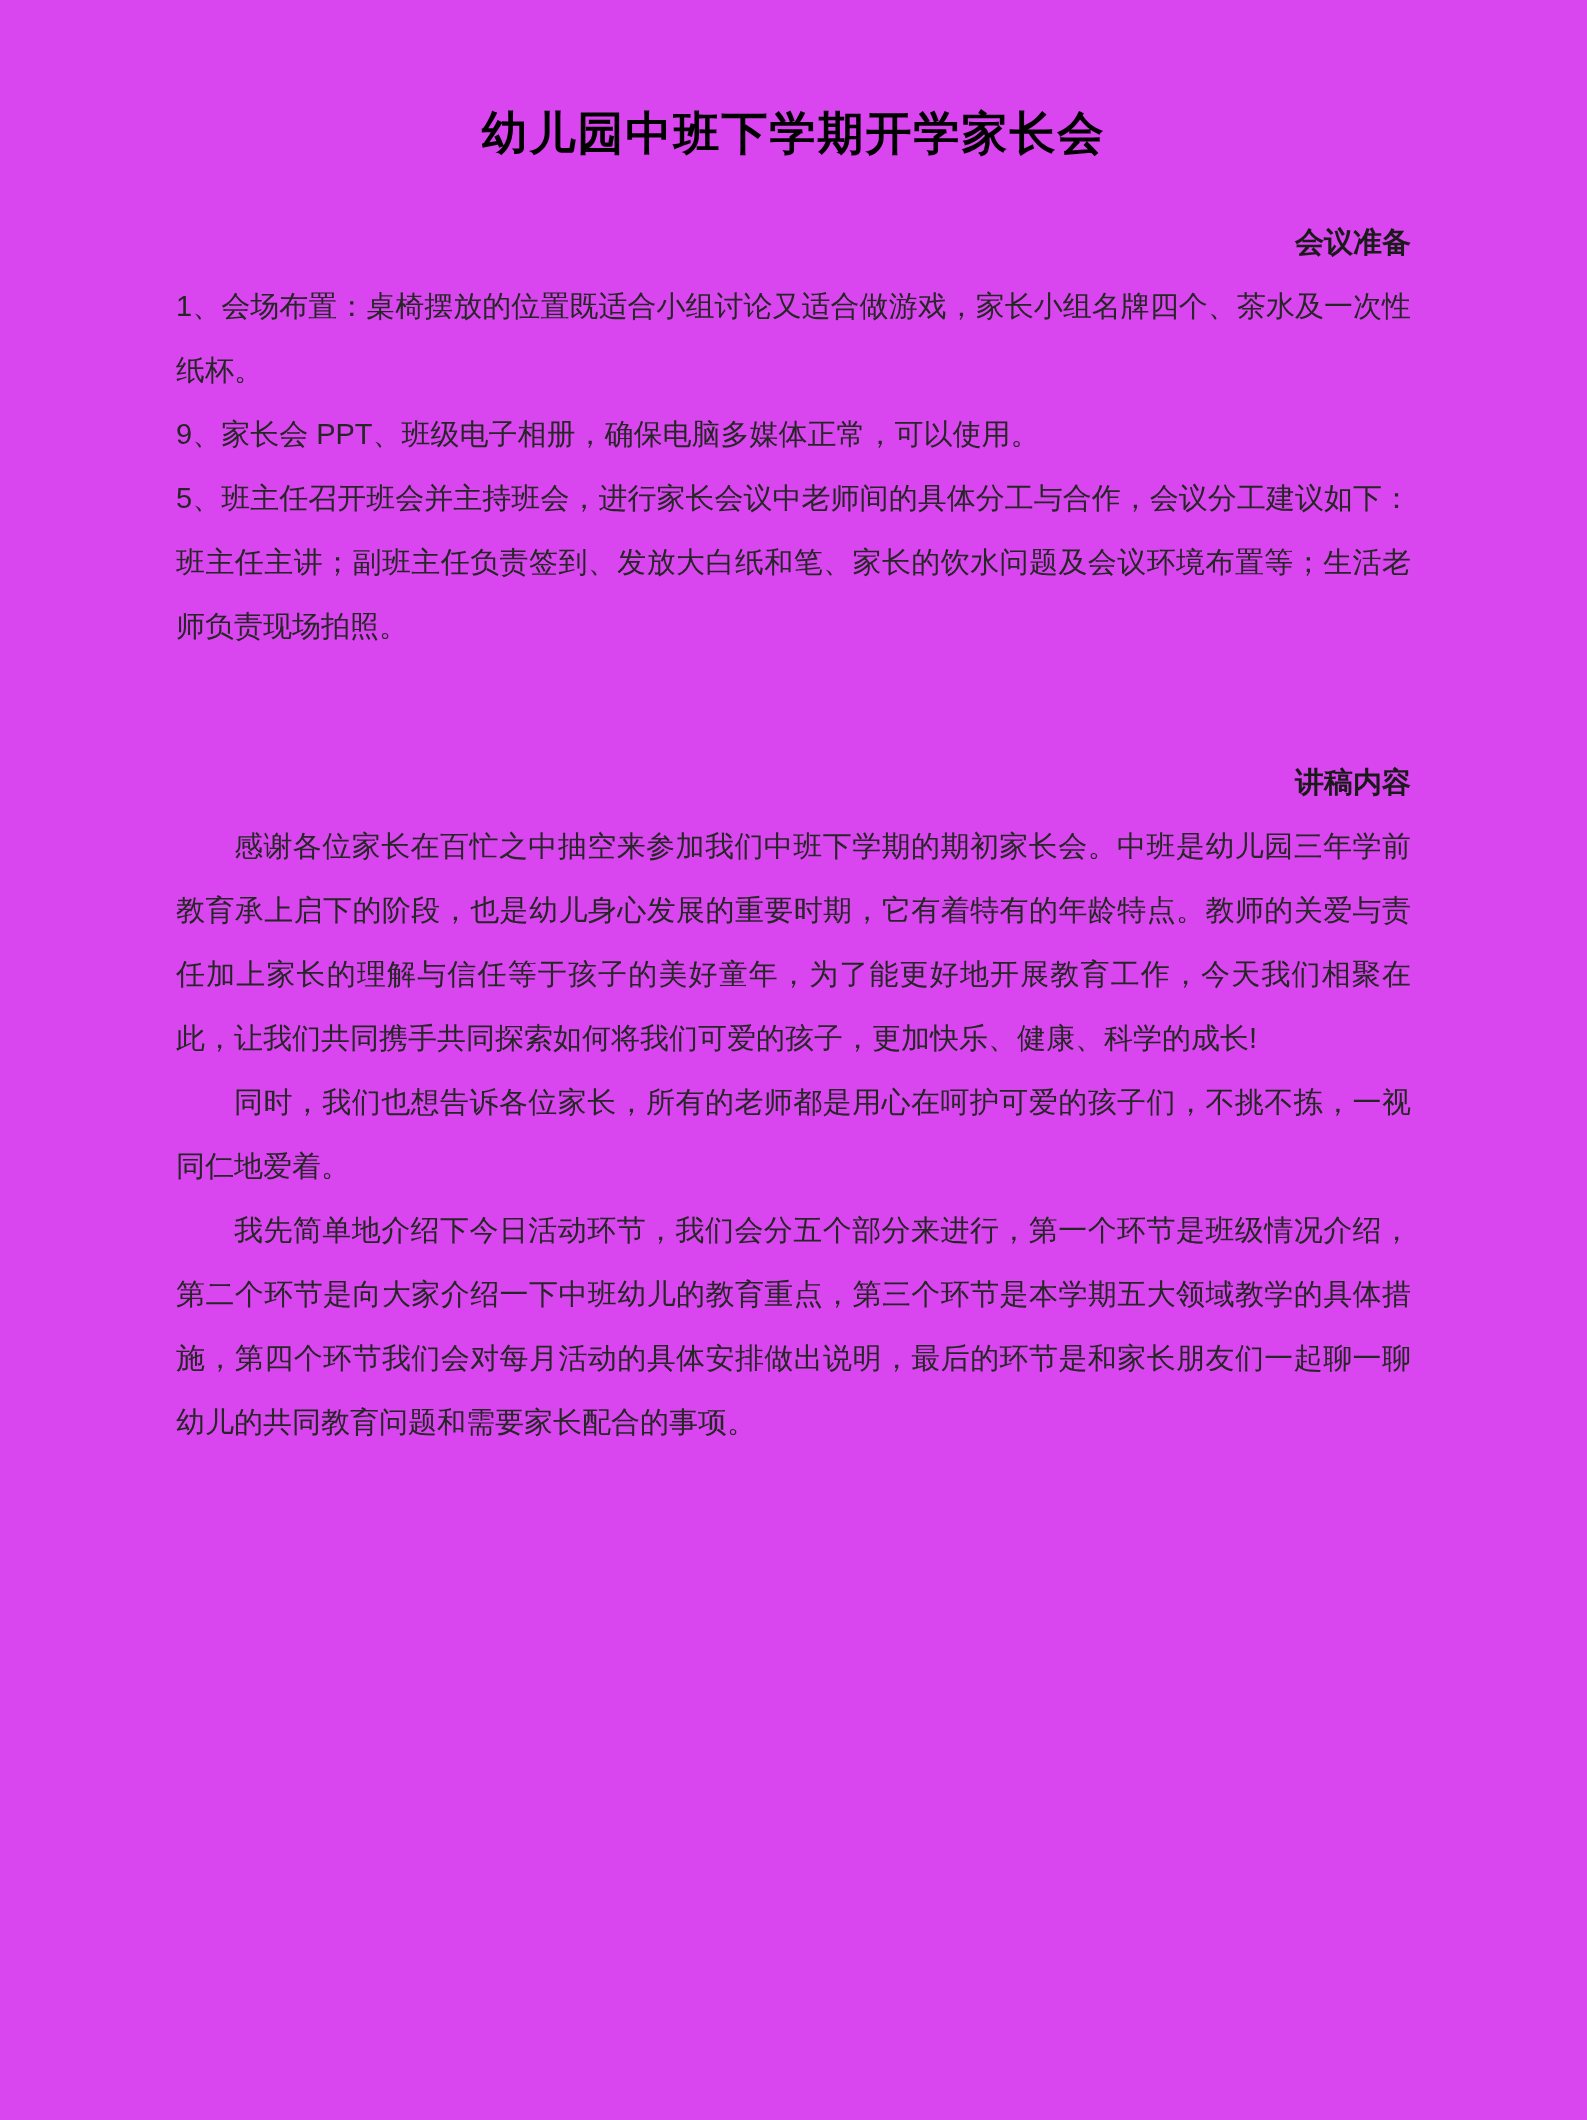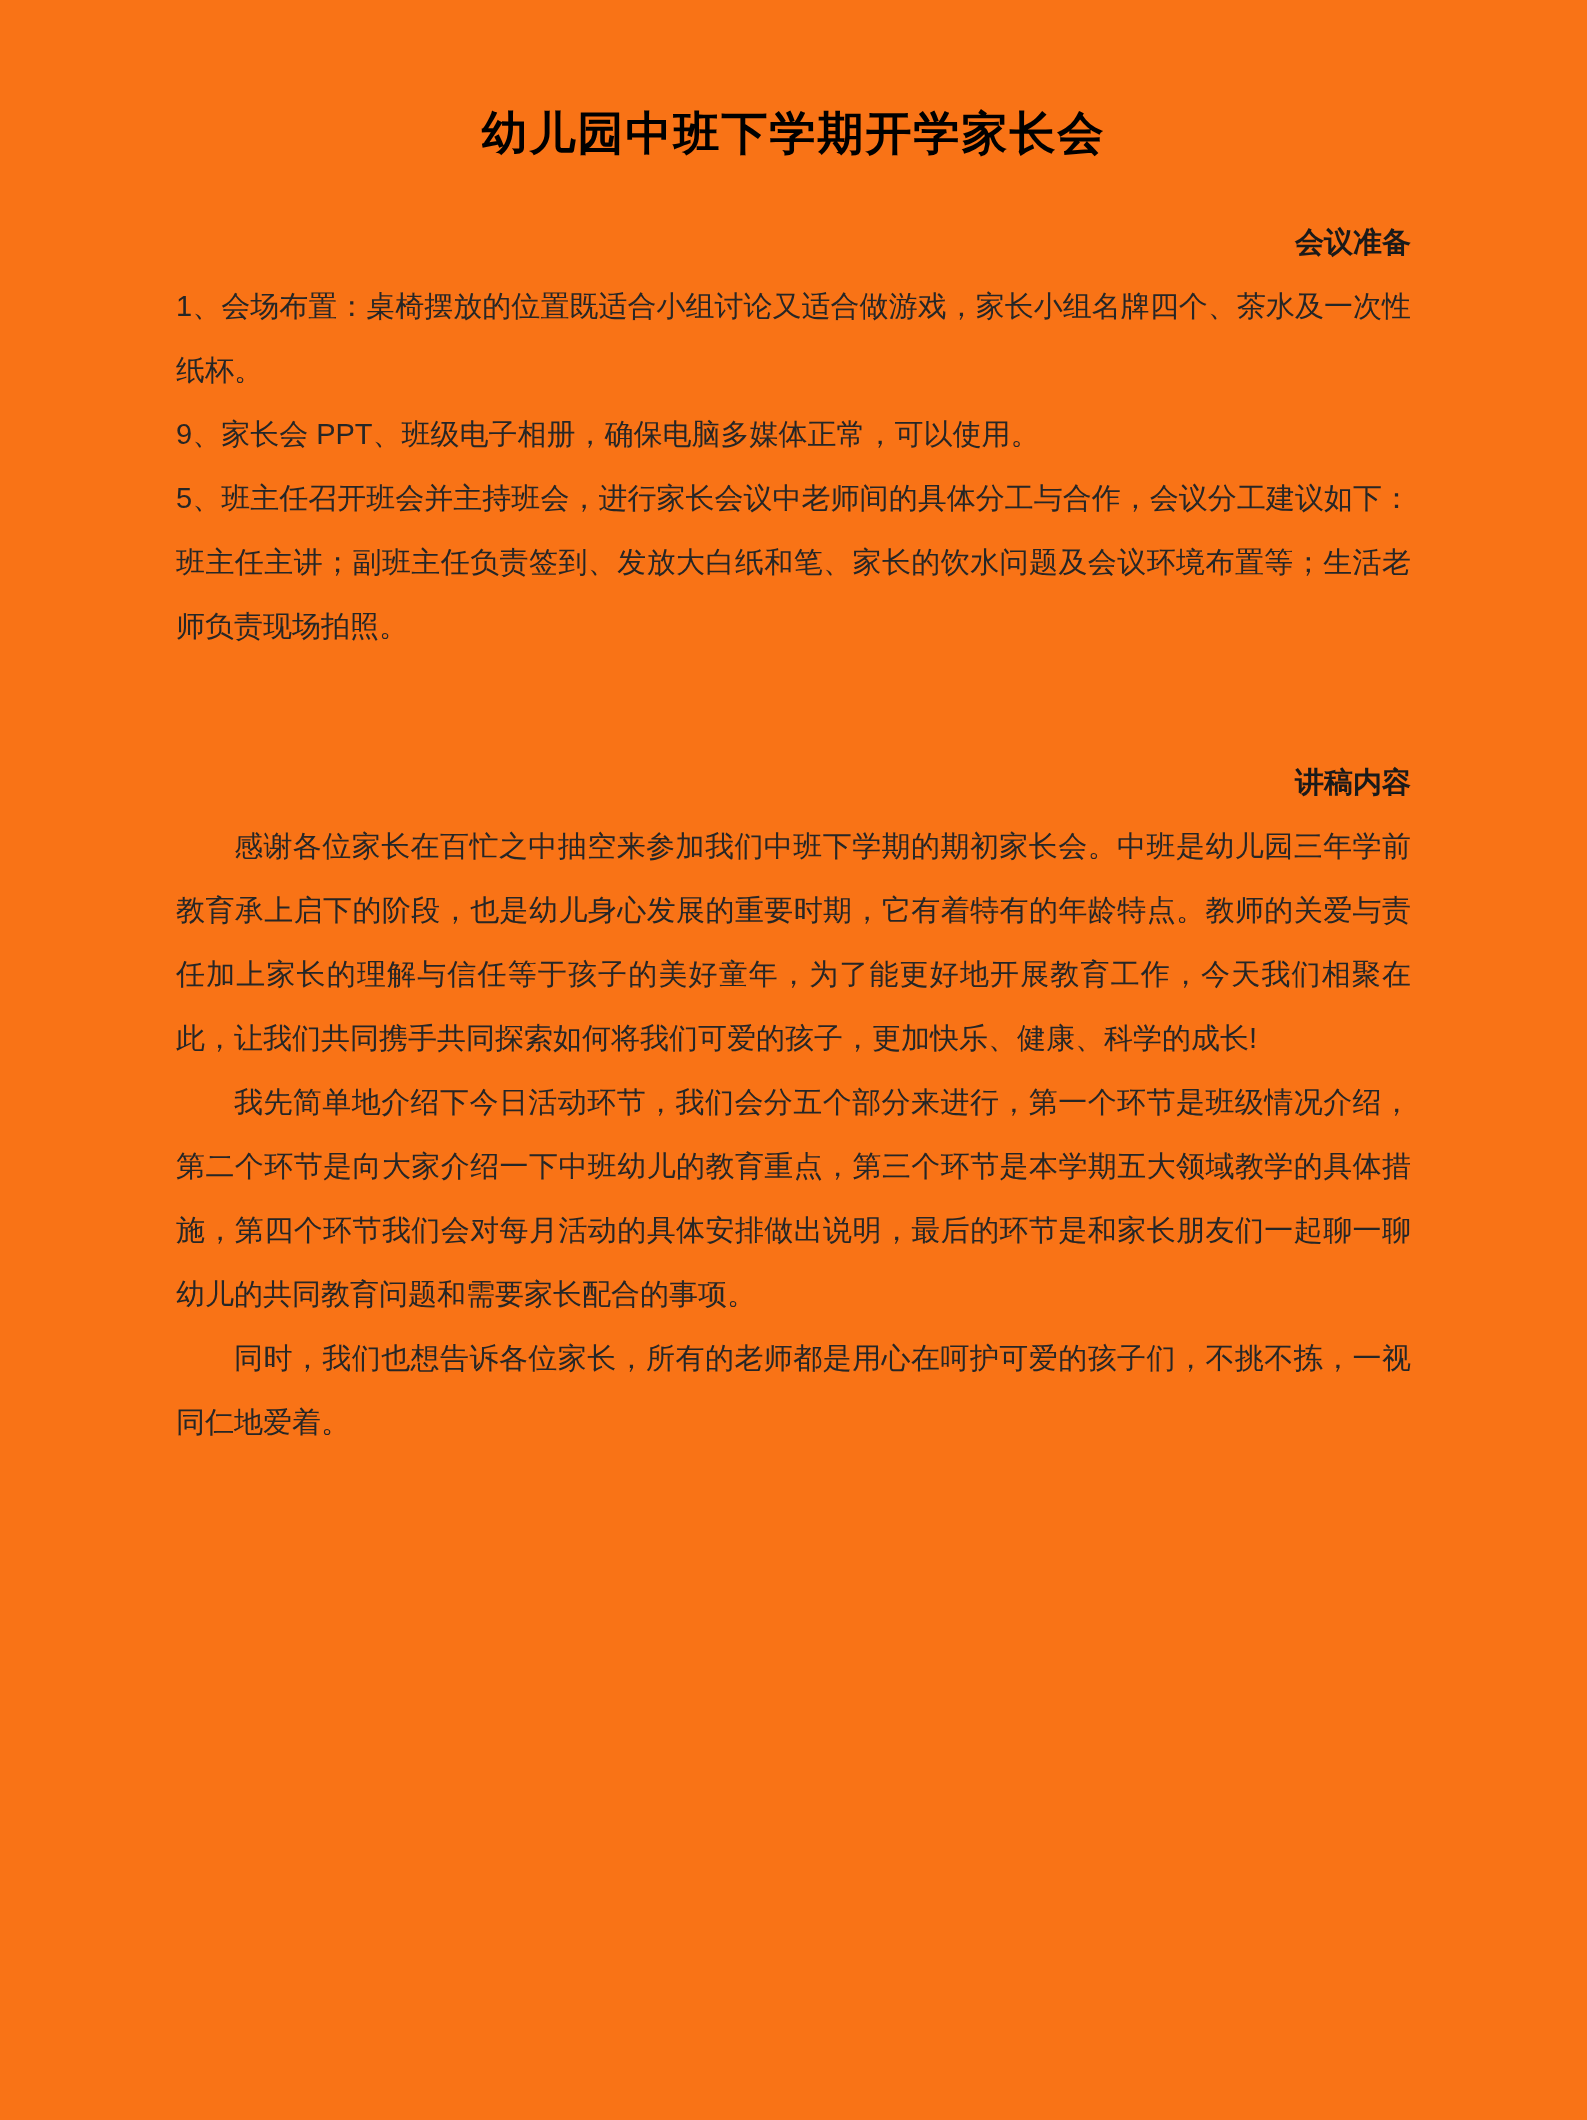--- a/index.html
+++ b/index.html
@@ -7,21 +7,21 @@
   body {
     width: 1587px;
     height: 2120px;
     font-family: "Liberation Sans", "DejaVu Sans", sans-serif;
     color: #262626;
     overflow: hidden;
   }
   .page {
     width: 1587px;
     height: 2120px;
-    background: #f97316;
+    background: #d946ef;
     padding: 98px 176px 0 176px;
   }
   .doc-title {
     font-size: 46px;
     line-height: 70px;
     font-weight: bold;
     text-align: center;
     color: #000000;
     letter-spacing: 2px;
     margin-bottom: 42px;
@@ -59,17 +59,17 @@
   <p class="para">1、会场布置：桌椅摆放的位置既适合小组讨论又适合做游戏，家长小组名牌四个、茶水及一次性纸杯。</p>
 
   <p class="para">9、家长会 PPT、班级电子相册，确保电脑多媒体正常，可以使用。</p>
 
   <p class="para">5、班主任召开班会并主持班会，进行家长会议中老师间的具体分工与合作，会议分工建议如下：班主任主讲；副班主任负责签到、发放大白纸和笔、家长的饮水问题及会议环境布置等；生活老师负责现场拍照。</p>
 
   <h2 class="section-heading spaced">讲稿内容</h2>
 
   <p class="para indent">感谢各位家长在百忙之中抽空来参加我们中班下学期的期初家长会。中班是幼儿园三年学前教育承上启下的阶段，也是幼儿身心发展的重要时期，它有着特有的年龄特点。教师的关爱与责任加上家长的理解与信任等于孩子的美好童年，为了能更好地开展教育工作，今天我们相聚在此，让我们共同携手共同探索如何将我们可爱的孩子，更加快乐、健康、科学的成长!</p>
 
+  <p class="para indent">同时，我们也想告诉各位家长，所有的老师都是用心在呵护可爱的孩子们，不挑不拣，一视同仁地爱着。</p>
+
   <p class="para indent">我先简单地介绍下今日活动环节，我们会分五个部分来进行，第一个环节是班级情况介绍，第二个环节是向大家介绍一下中班幼儿的教育重点，第三个环节是本学期五大领域教学的具体措施，第四个环节我们会对每月活动的具体安排做出说明，最后的环节是和家长朋友们一起聊一聊幼儿的共同教育问题和需要家长配合的事项。</p>
-
-  <p class="para indent">同时，我们也想告诉各位家长，所有的老师都是用心在呵护可爱的孩子们，不挑不拣，一视同仁地爱着。</p>
 
 </div>
 
 </body></html>

